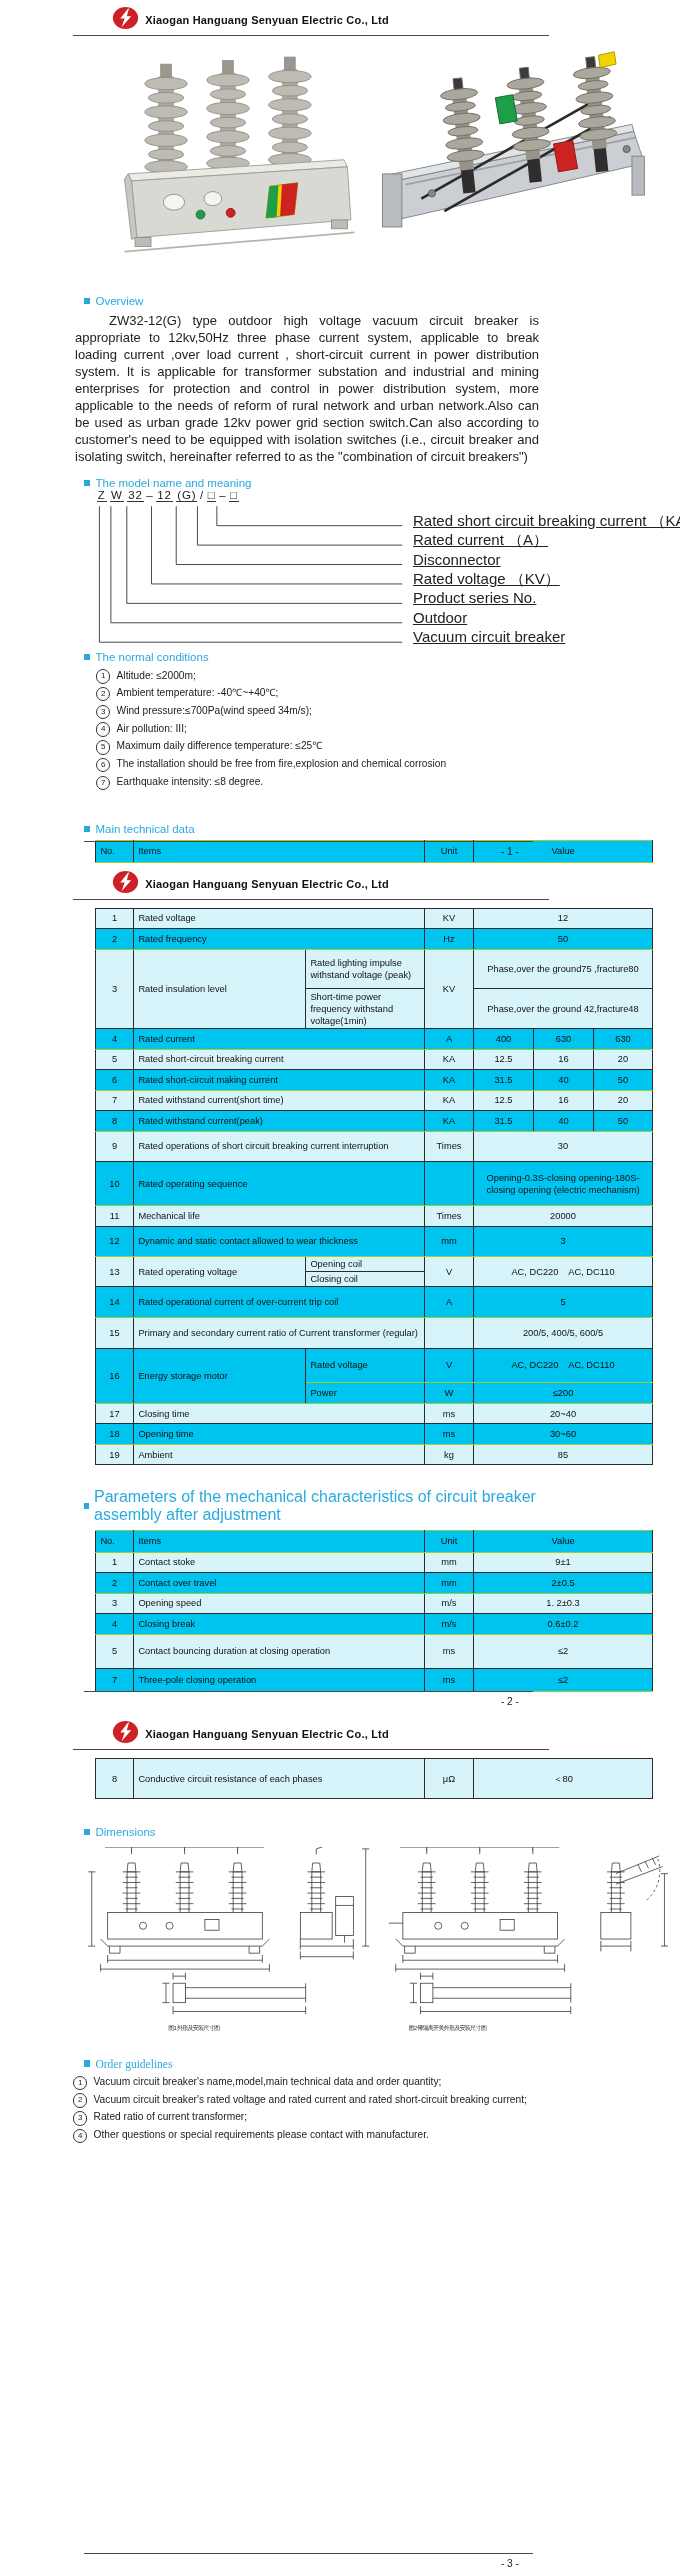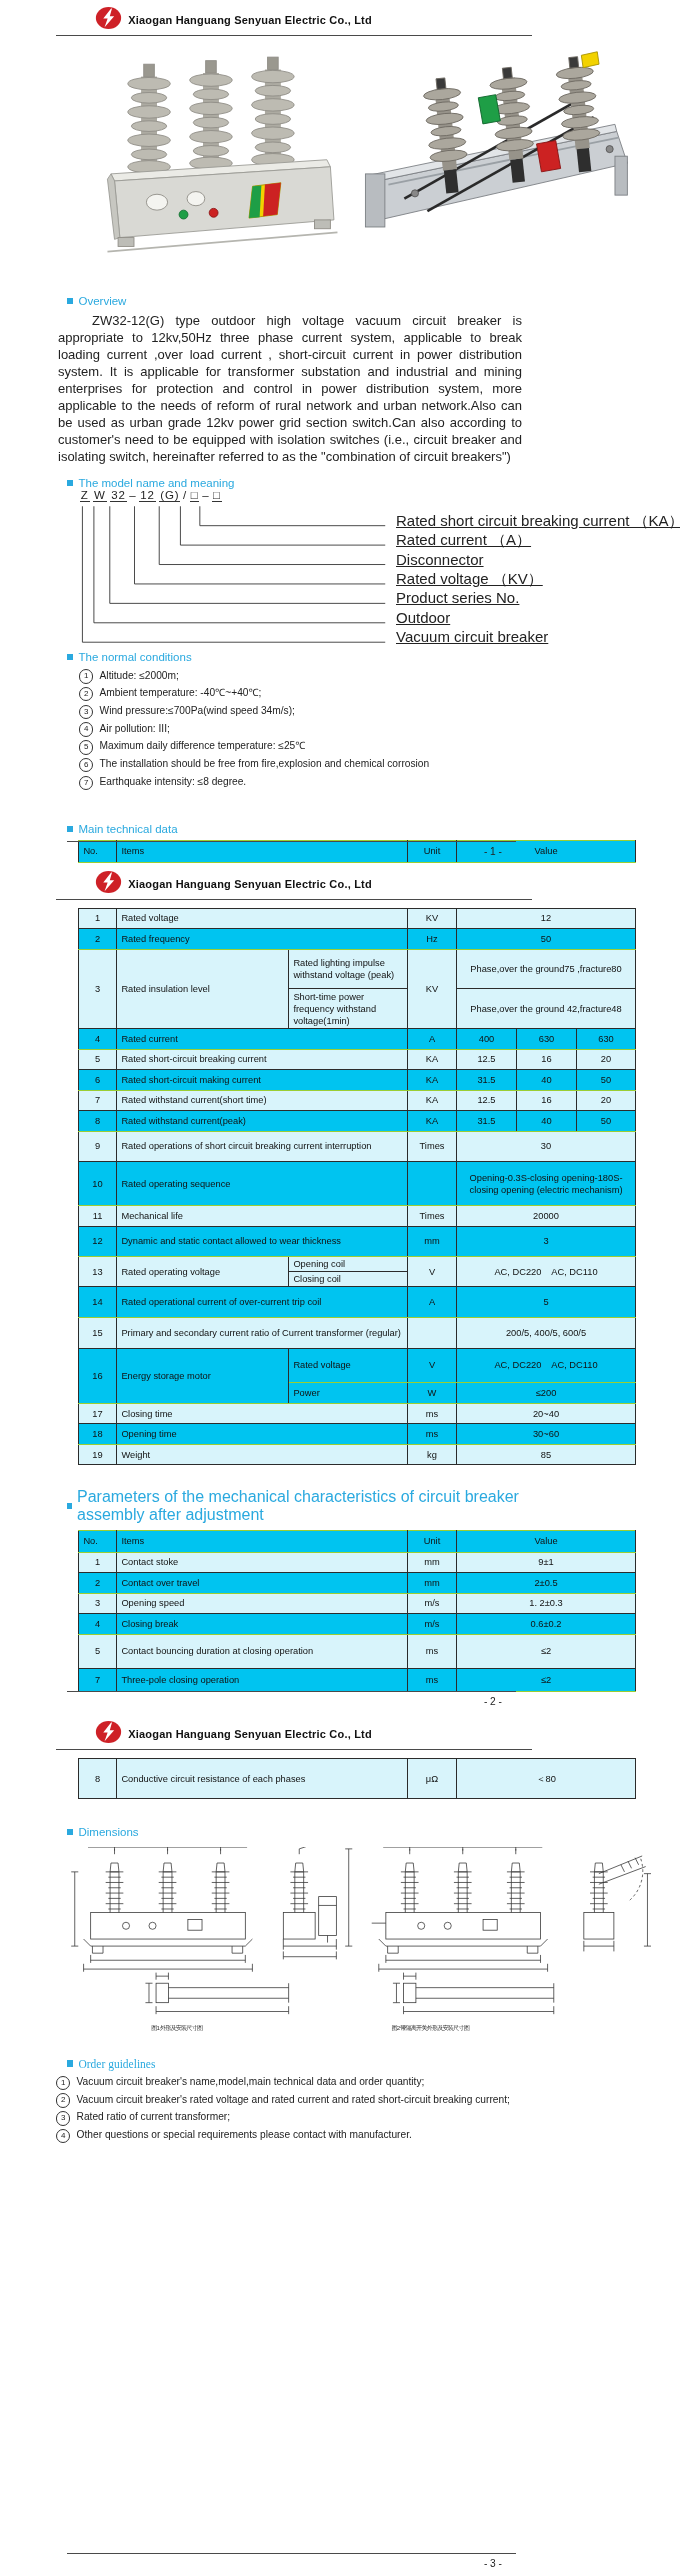--- a/index.html
+++ b/index.html
@@ -1,18 +1,18 @@
 <!DOCTYPE html>
 <html style="font-size:14px"><head>
 <meta charset="utf-8">
 <style>
   html,body{margin:0;padding:0;background:#fff;}
   .doc{position:relative;width:680px;height:2576px;background:#fff;
        font-family:"Liberation Sans",sans-serif;color:#1a1a1a;overflow:hidden;}
-  .page{position:absolute;left:1px;width:556px;}
+  .page{position:absolute;left:18px;width:556px;}
   #page1{top:0;height:864px;}
   #page2{top:864px;height:850px;}
   #page3{top:1714px;height:862px;}
 
   
   .phead{padding-top:7px;}
   .phead-row{display:flex;align-items:center;margin-left:94px;height:25px;}
   .cname{font-size:11px;font-weight:bold;color:#111;margin-left:6.2px;letter-spacing:0.2px;}
   .hrule{margin:2.7px 25px 0 55px;border-top:1.8px solid #4a4a4a;height:0;}
 
@@ -456,21 +456,21 @@
       <td class="c" colspan="3">20~40</td>
     </tr>
     <tr class="hl h22">
       <td class="c">18</td>
       <td colspan="2">Opening time</td>
       <td class="c">ms</td>
       <td class="c" colspan="3">30~60</td>
     </tr>
     <tr class="light h22">
       <td class="c">19</td>
-      <td colspan="2">Weight</td>
+      <td colspan="2">Ambient</td>
       <td class="c">kg</td>
       <td class="c" colspan="3">85</td>
     </tr>
   </tbody>
       </table>
 
   <div class="sec" style="margin-top:23px;font-size:16px;">
     <span class="bullet"></span>
     <span>Parameters of the mechanical characteristics of circuit breaker assembly after adjustment</span>
   </div>

